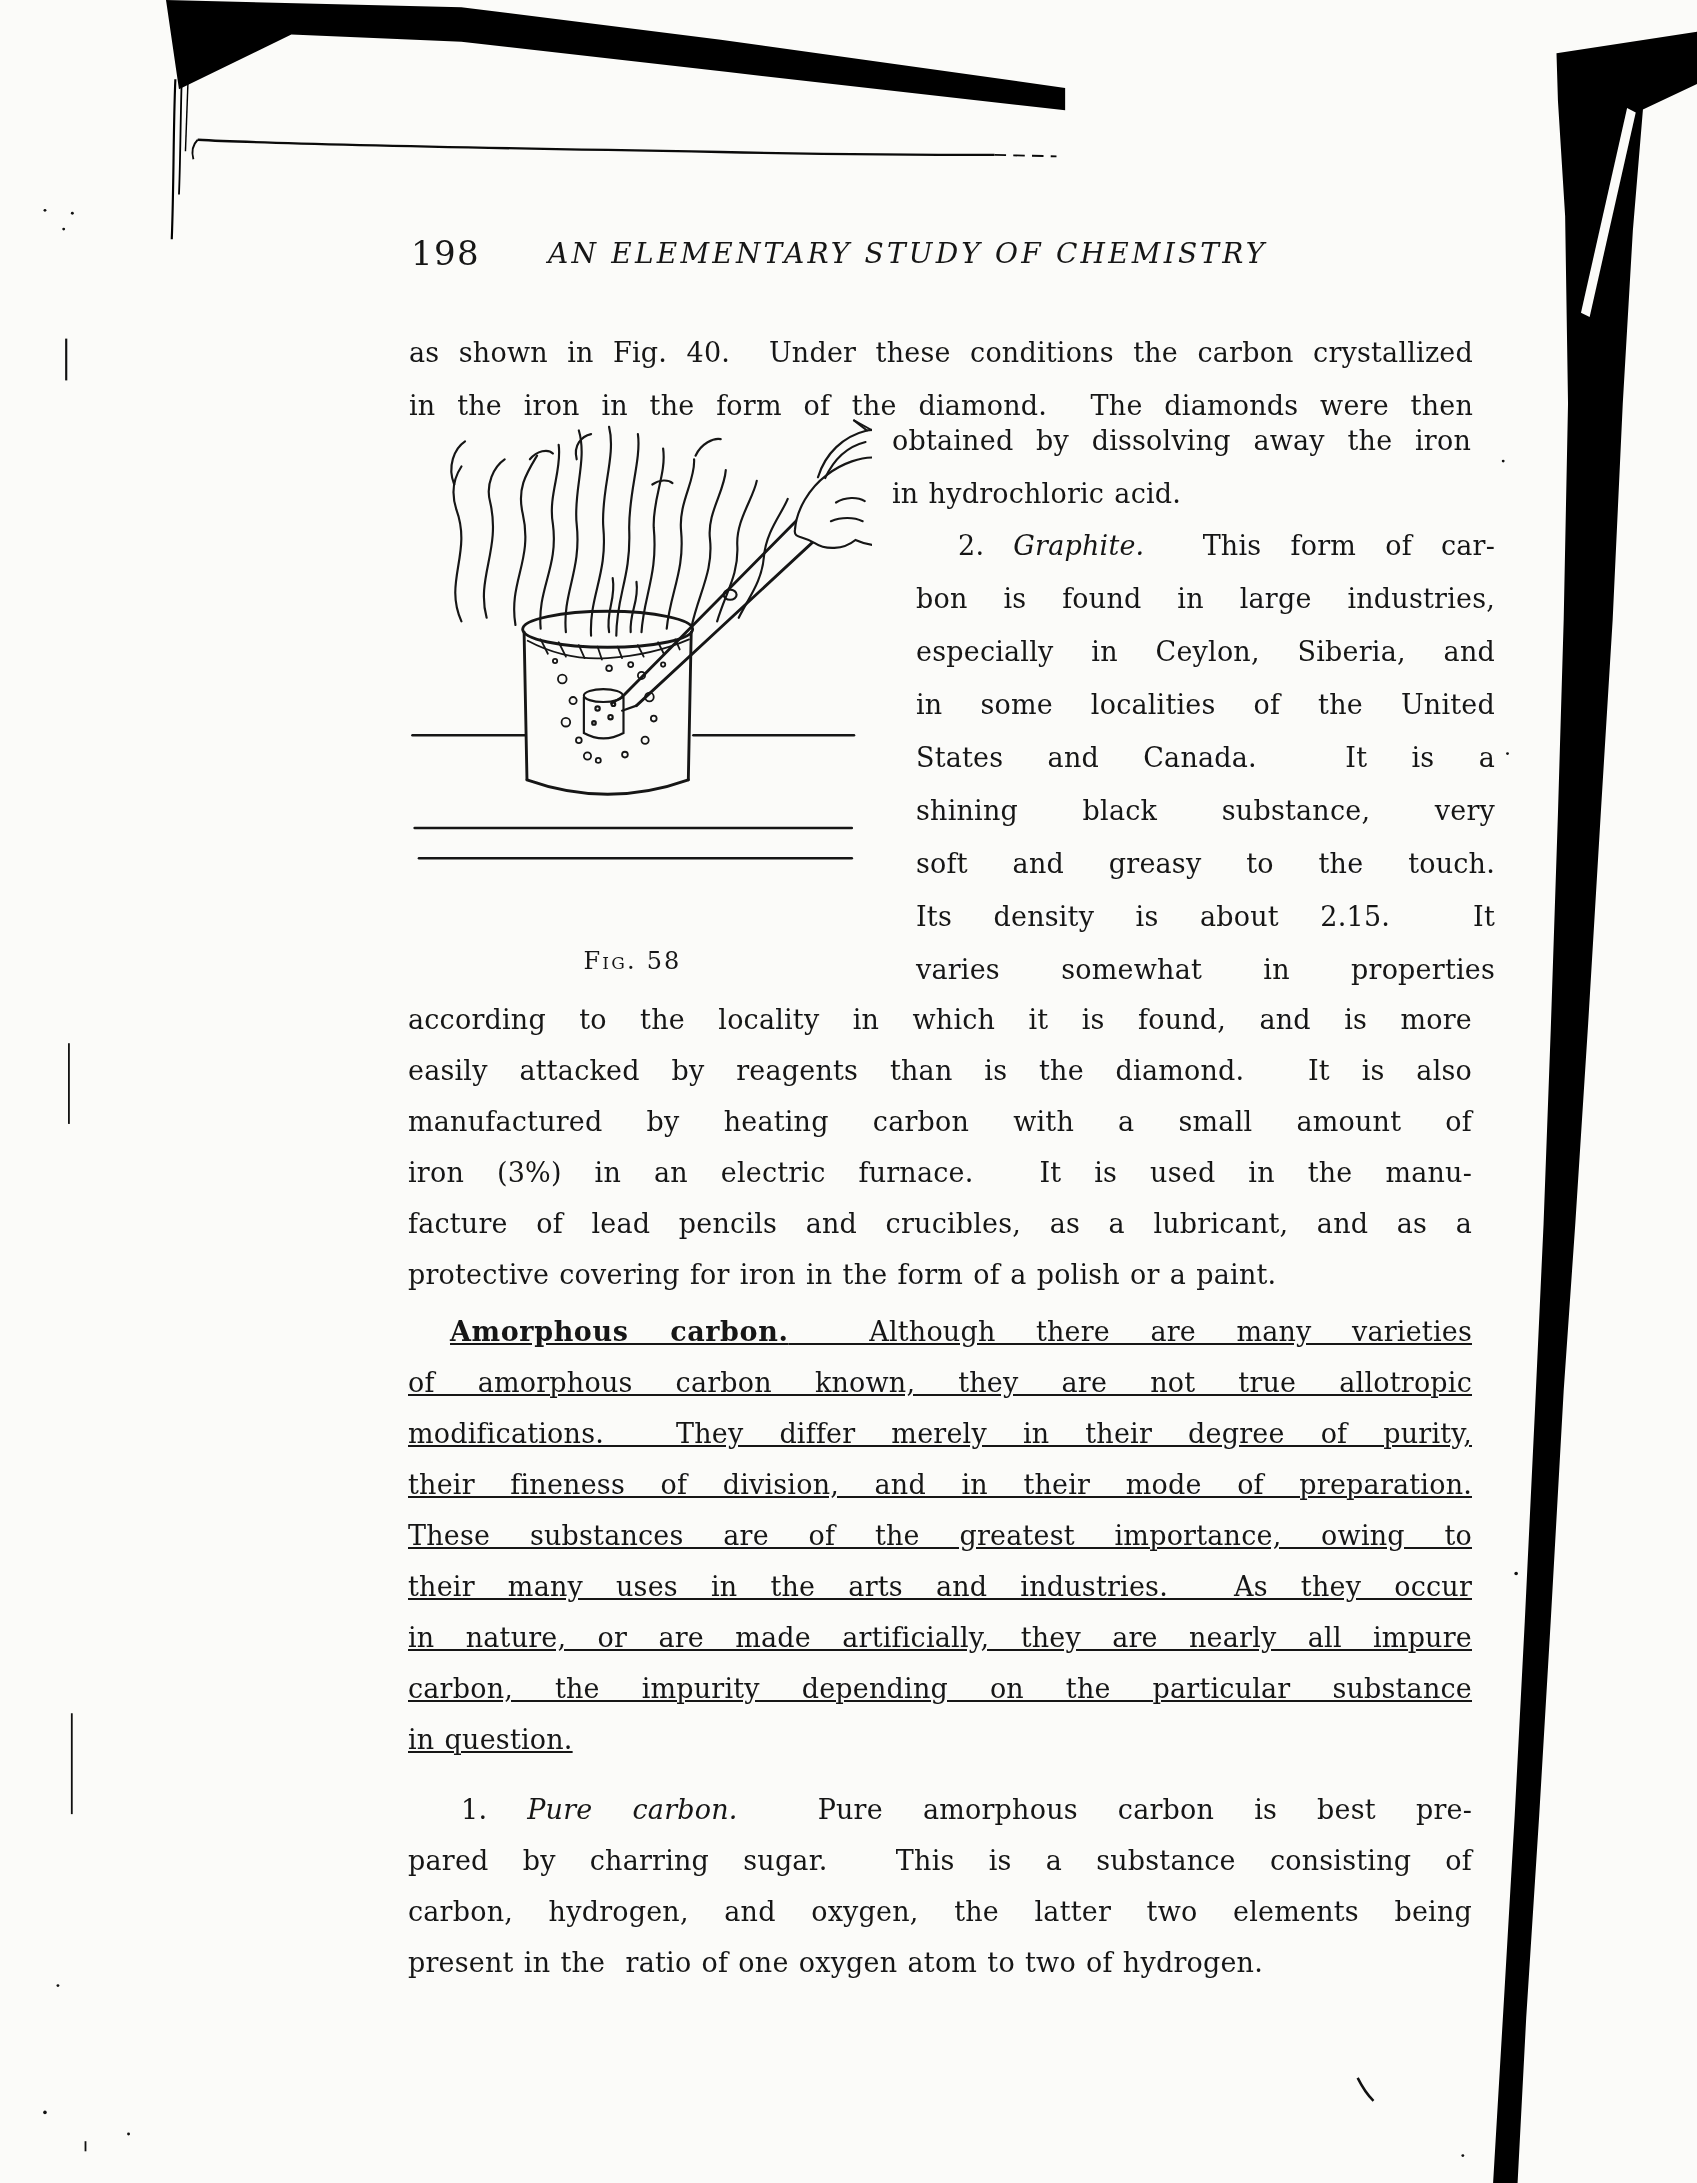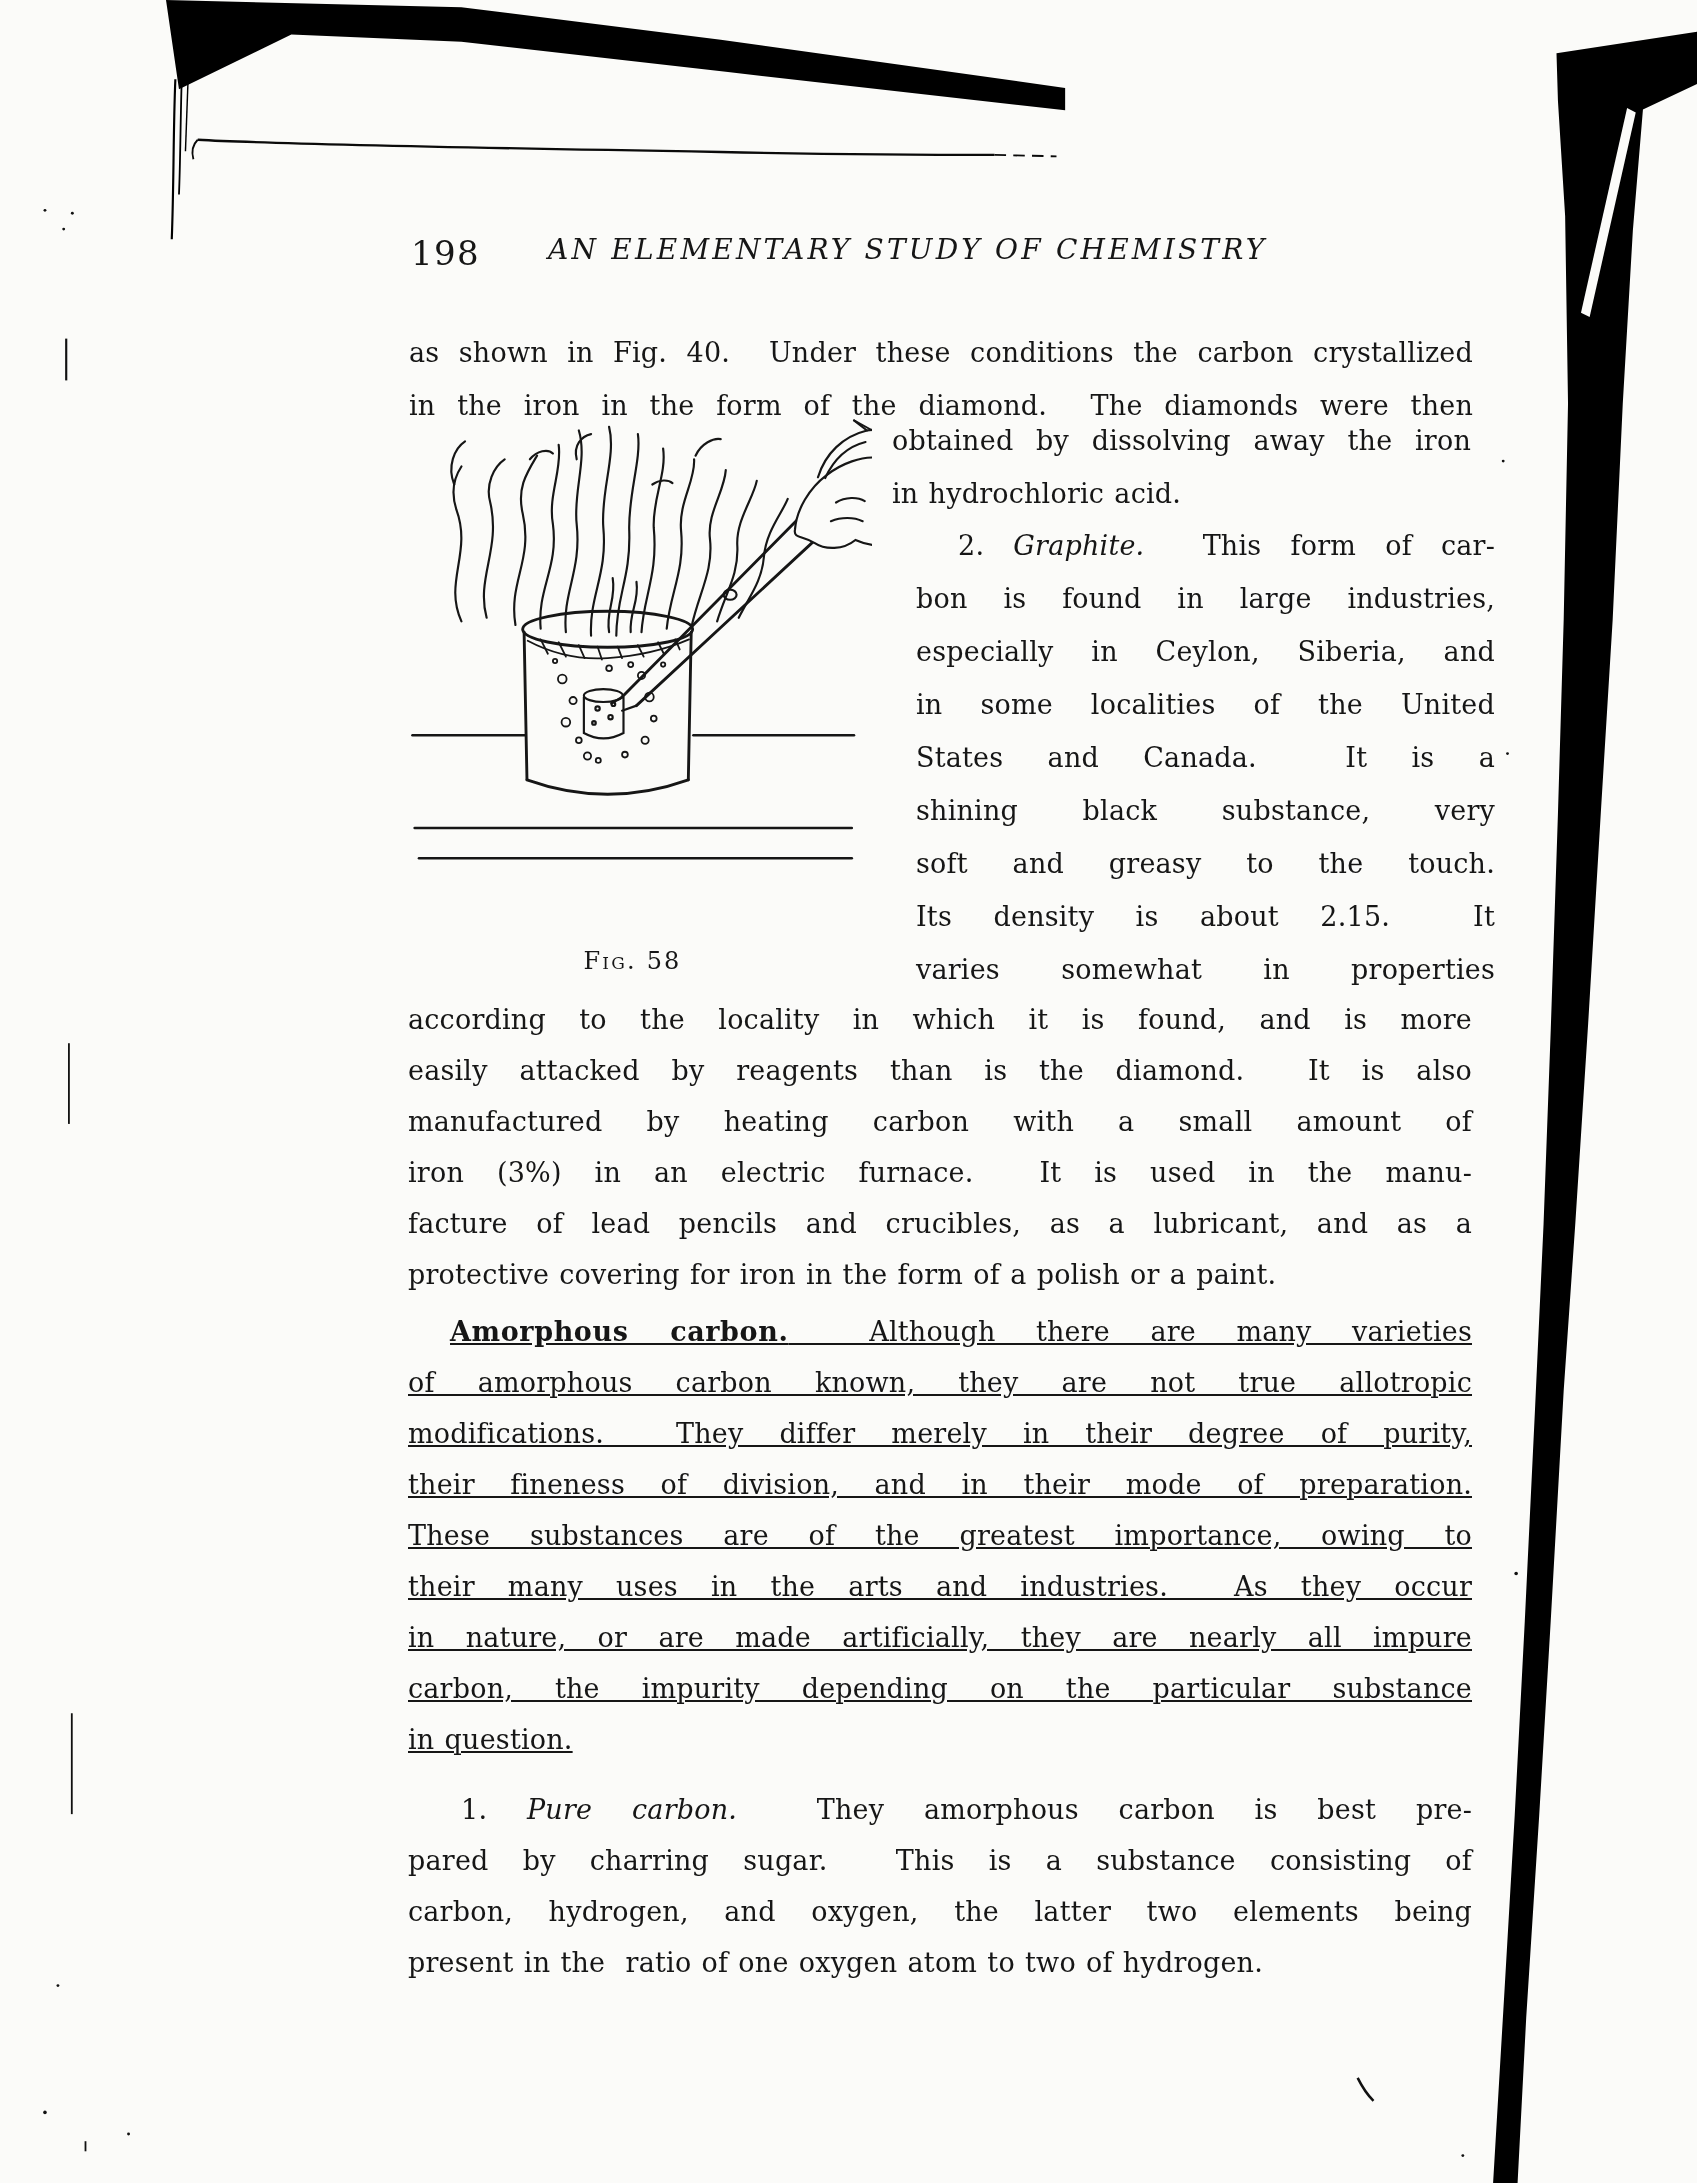--- a/index.html
+++ b/index.html
@@ -5,21 +5,21 @@
   html,body{margin:0;padding:0;background:#e8e8e6;}
   .page{
     position:relative;
     width:1698px;height:2183px;
     background:#fbfbf9;
     overflow:hidden;
     font-family:"DejaVu Serif","Liberation Serif",serif;
     color:#161616;
   }
   .artifacts{position:absolute;left:0;top:0;width:1698px;height:2183px;pointer-events:none;}
-  .pagehead{position:absolute;left:411px;top:233px;width:973px;display:flex;align-items:flex-start;white-space:nowrap;}
+  .pagehead{position:absolute;left:411px;top:233px;width:973px;display:flex;align-items:center;white-space:nowrap;}
   .pagenum{font-size:34px;letter-spacing:1.4px;}
   .runtitle{font-size:28px;letter-spacing:3.2px;margin-left:68px;font-style:italic;}
   .block{position:absolute;}
   .line{
     font-size:27px;line-height:53px;
     text-align:justify;text-align-last:justify;
     white-space:pre-wrap;
     letter-spacing:0.2px;word-spacing:1.4px;
   }
   .tight .line{line-height:51px;}
@@ -220,20 +220,20 @@
       <div class="line"><span>of amorphous carbon known, they are not true allotropic</span></div>
       <div class="line"><span>modifications.  They differ merely in their degree of purity,</span></div>
       <div class="line"><span>their fineness of division, and in their mode of preparation.</span></div>
       <div class="line"><span>These substances are of the greatest importance, owing to</span></div>
       <div class="line"><span>their many uses in the arts and industries.  As they occur</span></div>
       <div class="line"><span>in nature, or are made artificially, they are nearly all impure</span></div>
       <div class="line"><span>carbon, the impurity depending on the particular substance</span></div>
       <div class="line end"><span>in question.</span></div>
     </div>
   <div class="block pure tight">
-      <div class="line indent"><span>1. </span><span class="i">Pure carbon.</span><span>  They amorphous carbon is best pre-</span></div>
+      <div class="line indent"><span>1. </span><span class="i">Pure carbon.</span><span>  Pure amorphous carbon is best pre-</span></div>
       <div class="line"><span>pared by charring sugar.  This is a substance consisting of</span></div>
       <div class="line"><span>carbon, hydrogen, and oxygen, the latter two elements being</span></div>
       <div class="line end"><span>present in the  ratio of one oxygen atom to two of hydrogen.</span></div>
     </div>
 
 </div>
 
 
 </body></html>

